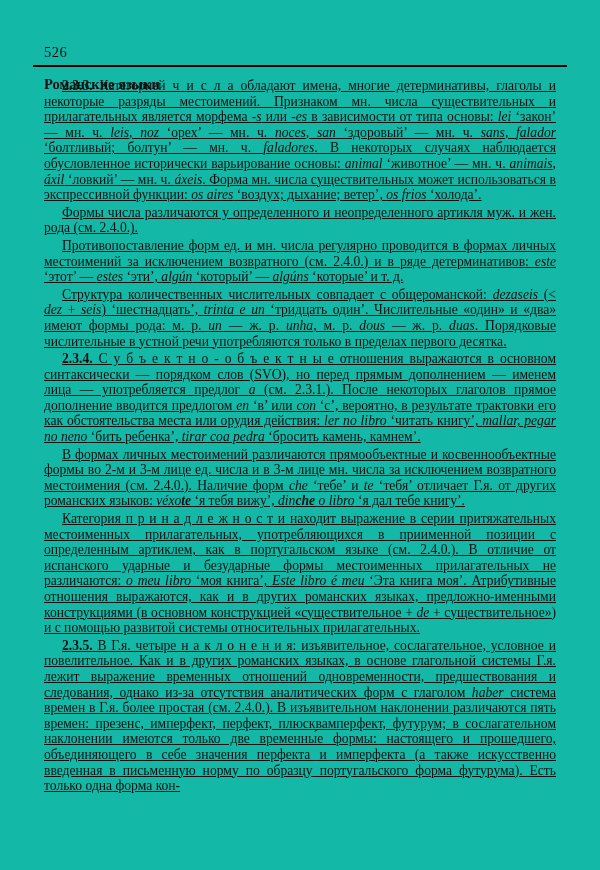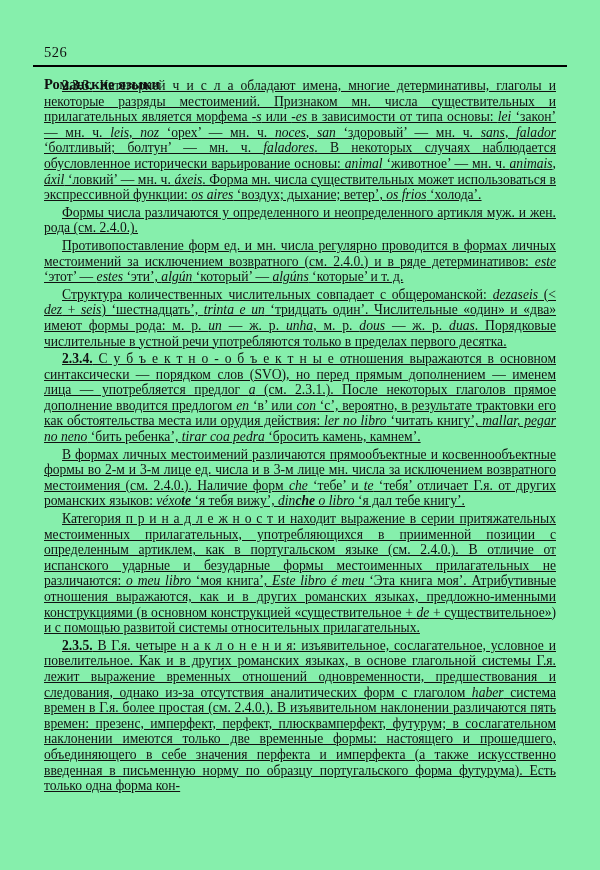--- a/index.html
+++ b/index.html
@@ -2,21 +2,21 @@
 <html lang="ru"><head>
 <meta charset="utf-8">
 <style>
   html, body { margin: 0; padding: 0; }
   body { background: #e8e8e8; }
   .page {
     position: relative;
     width: 600px;
     height: 870px;
     margin: 0 auto;
-    background: #86efac;
+    background: #14b8a6;
     color: #111;
     font-family: "Liberation Serif", "DejaVu Serif", serif;
     overflow: hidden;
   }
   .header {
     position: absolute;
     top: 44px;
     left: 44px;
     right: 44px;
     height: 20px;

